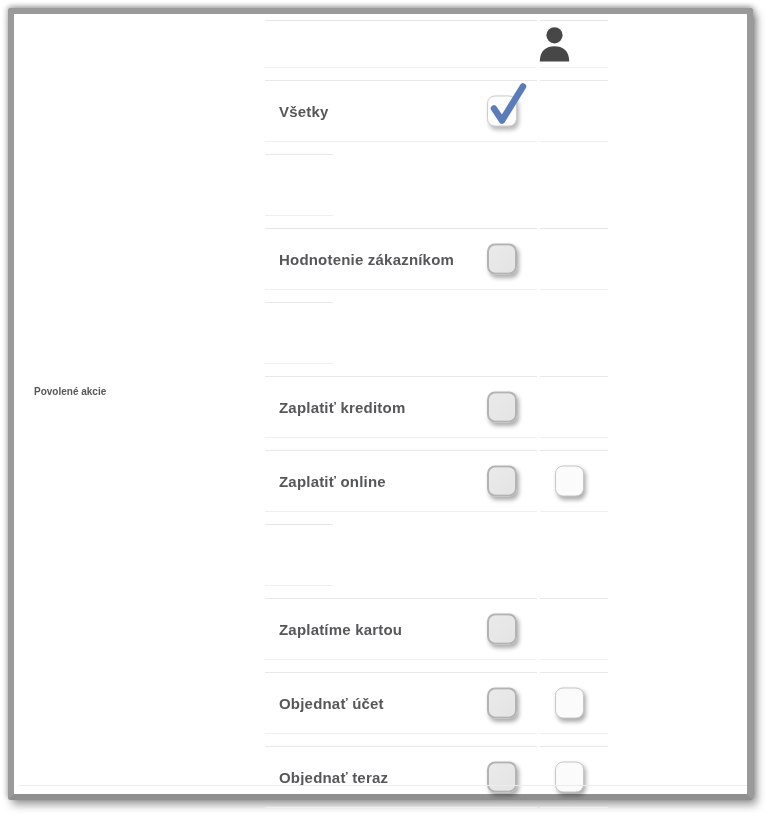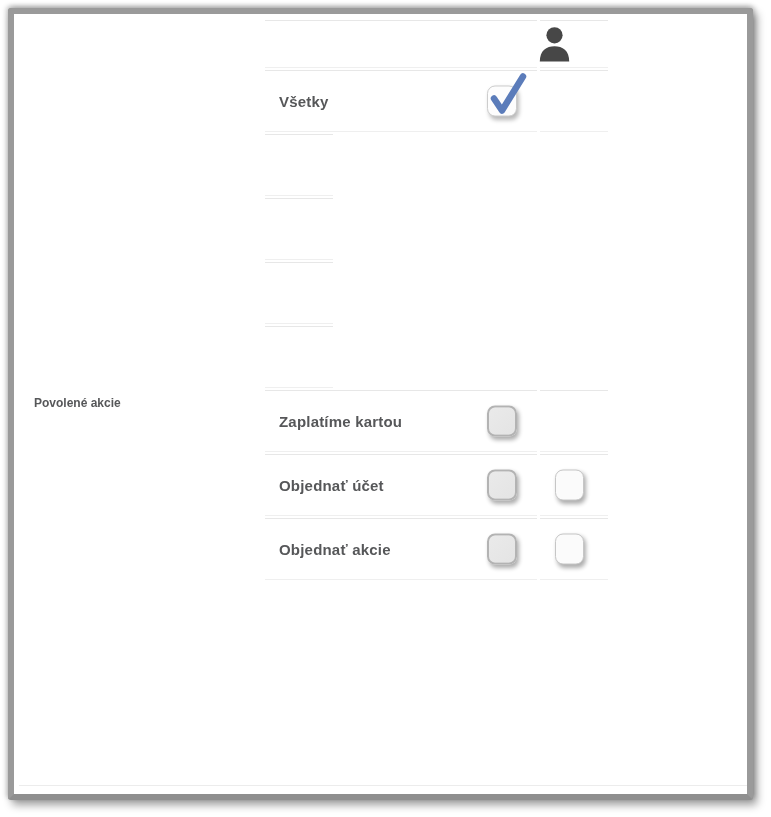--- a/index.html
+++ b/index.html
@@ -7,25 +7,25 @@
     width:771px;height:817px;position:relative;background:#fff;
     font-family:"Liberation Sans",sans-serif;overflow:hidden;
   }
   .window{
     position:absolute;left:8px;top:8px;width:733px;height:780px;
     border:6px solid #9a9a9a;border-bottom-color:#8f8f8f;border-radius:3px;
     background:#fff;
     box-shadow:4px 5px 9px rgba(0,0,0,.38),-2px -2px 5px rgba(0,0,0,.18),2px -2px 5px rgba(0,0,0,.18);
   }
   .section-label{
-    position:absolute;left:20px;top:382px;
-    font-size:12px;font-weight:bold;color:var(--label-color);
+    position:absolute;left:20px;top:372px;
+    font-size:10px;font-weight:bold;color:var(--label-color);
   }
   .table{position:absolute;left:251px;top:6px;width:343px;}
-  .row{display:flex;height:62px;margin-bottom:2px;}
+  .row{display:flex;height:62px;margin-bottom:12px;}
   .row.header{height:48px;}
   .cell{
     box-sizing:border-box;
     border-top:1px solid #e7e7e7;border-bottom:1px solid #efefef;
   }
   .cell.main{width:272px;margin-right:3px;position:relative;display:flex;align-items:center;}
   .cell.extra{width:68px;position:relative;}
   .row-label{
     padding-left:14px;font-size:15px;font-weight:bold;color:var(--label-color);
     letter-spacing:.2px;white-space:nowrap;
@@ -91,33 +91,61 @@
       <span class="cbslot2"></span>
     </div>
   </div>
 
   <div class="row">
     <div class="cell extra">
       <span class="cbslot2"></span>
     </div>
   </div>
 
-
   <div class="row">
+    <div class="cell main">
+      <span class="row-label">Hodnotenie zákazníkom</span>
+      <span class="cbslot1">
+              <span class="cb col1 gray"></span>
+            </span>
+    </div>
     <div class="cell extra">
       <span class="cbslot2"></span>
     </div>
   </div>
 
   <div class="row">
     <div class="cell extra">
       <span class="cbslot2"></span>
     </div>
   </div>
 
+  <div class="row">
+    <div class="cell main">
+      <span class="row-label">Zaplatiť kreditom</span>
+      <span class="cbslot1">
+              <span class="cb col1 gray"></span>
+            </span>
+    </div>
+    <div class="cell extra">
+      <span class="cbslot2"></span>
+    </div>
+  </div>
+
+  <div class="row">
+    <div class="cell main">
+      <span class="row-label">Zaplatiť online</span>
+      <span class="cbslot1">
+              <span class="cb col1 gray"></span>
+            </span>
+    </div>
+    <div class="cell extra">
+      <span class="cbslot2"><span class="cb col2 white"></span></span>
+    </div>
+  </div>
 
   <div class="row">
     <div class="cell extra">
       <span class="cbslot2"></span>
     </div>
   </div>
 
 
   <div class="row">
     <div class="cell main">
@@ -138,21 +166,21 @@
               <span class="cb col1 gray"></span>
             </span>
     </div>
     <div class="cell extra">
       <span class="cbslot2"><span class="cb col2 white"></span></span>
     </div>
   </div>
 
   <div class="row">
     <div class="cell main">
-      <span class="row-label">Objednať akcie</span>
+      <span class="row-label">Objednať teraz</span>
       <span class="cbslot1">
               <span class="cb col1 gray"></span>
             </span>
     </div>
     <div class="cell extra">
       <span class="cbslot2"><span class="cb col2 white"></span></span>
     </div>
   </div>
 </div>
 

